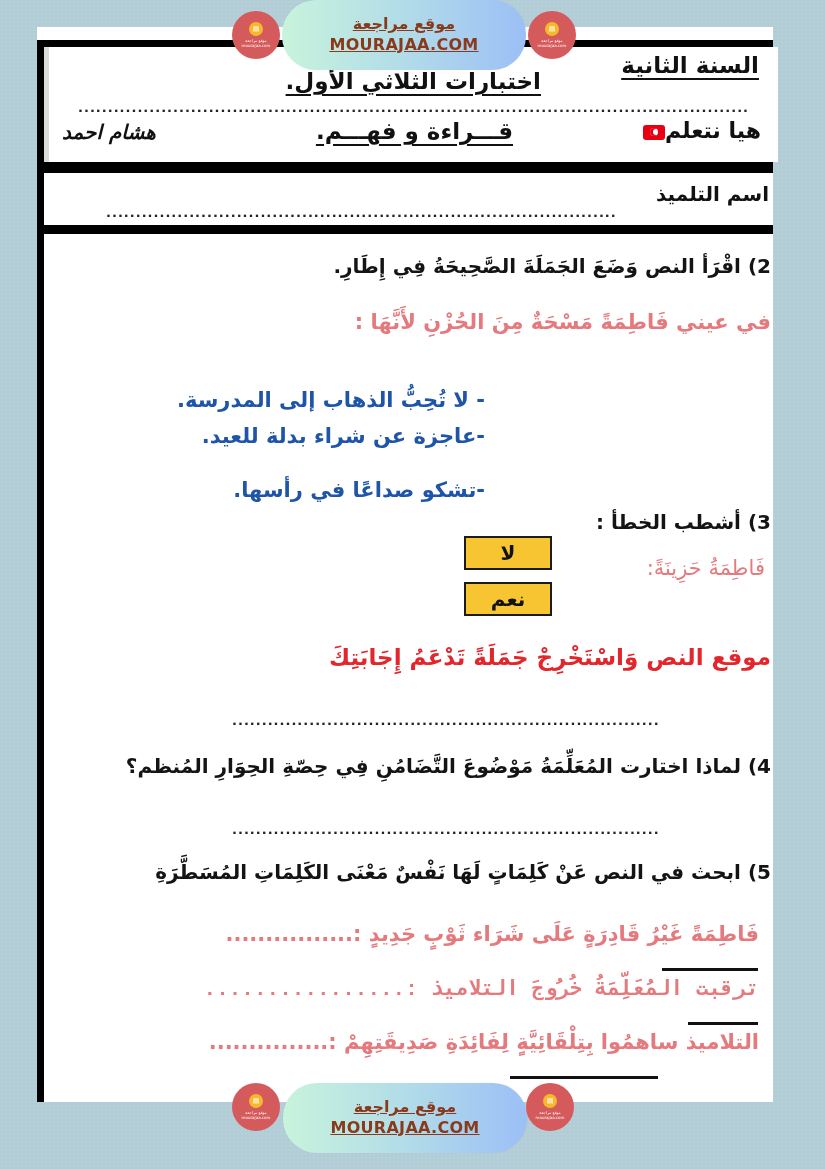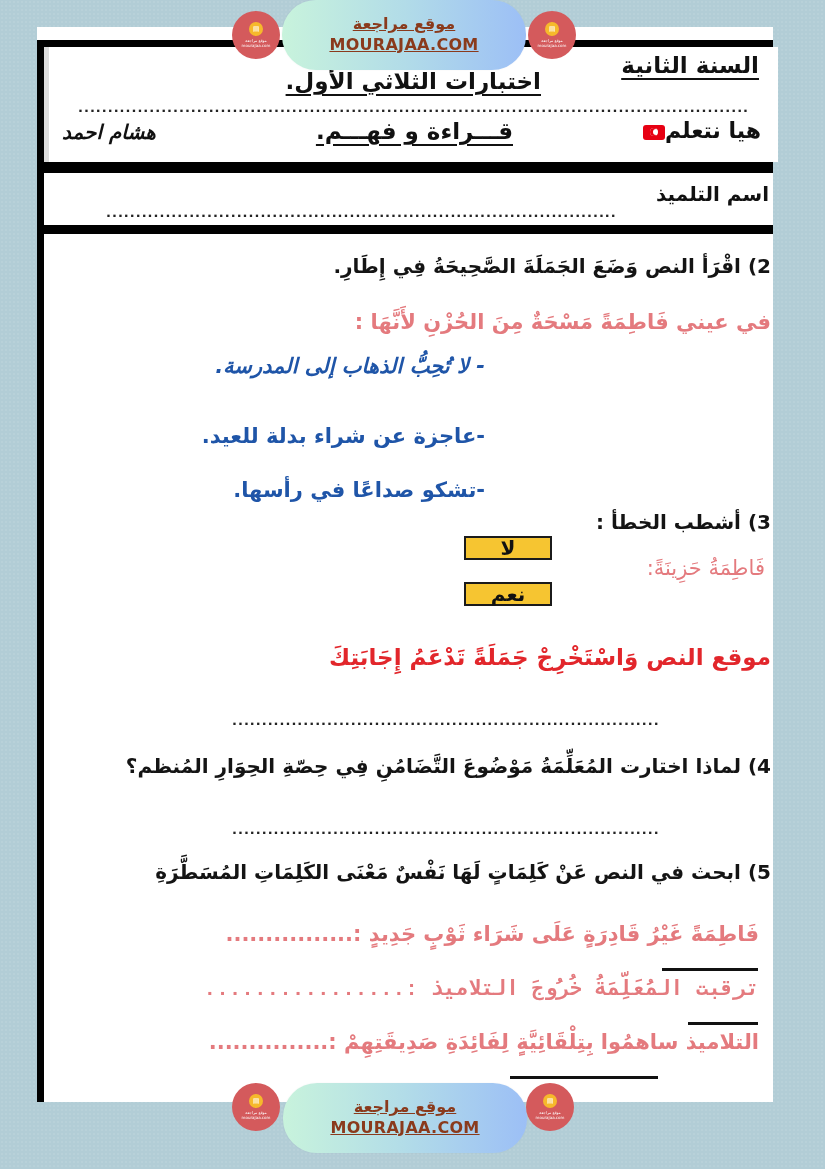--- a/index.html
+++ b/index.html
@@ -36,21 +36,21 @@
       content: ""; position: absolute; left: 7px; top: 3px; width: 8px; height: 8px; border-radius: 50%;
       background: #fff; box-shadow: inset 2px 0 0 1px #e70013;
     }
 
     .q-title { font-weight: bold; font-size: 20px; color: #141414; }
     .pink { color: #e47a7e; font-weight: bold; font-size: 21px; }
     .blue { color: #1f55a8; font-weight: bold; font-size: 21px; }
     .red { color: #e2262b; font-weight: bold; font-size: 23px; }
 
     .answer-box {
-      position: absolute; width: 88px; height: 24px; background: #f6c531; border: 2px solid #1b1b1b;
+      position: absolute; width: 88px; height: 34px; background: #f6c531; border: 2px solid #1b1b1b;
       display: flex; align-items: center; justify-content: center; font-weight: bold; font-size: 20px; color: #111;
       box-sizing: border-box;
     }
     .underline-bar { position: absolute; height: 3px; background: #111; }
 
     .pill {
       position: absolute; width: 244px; height: 70px; border-radius: 34px;
       background: linear-gradient(90deg, #c8f3dc 0%, #b2dce8 50%, #9cbff6 100%);
       display: flex; flex-direction: column; align-items: center; justify-content: center;
       box-shadow: 0 0 2px rgba(0,0,0,0.05);
@@ -86,21 +86,21 @@
   <span>هيا نتعلم</span><span class="flag"></span>
 </div>
 <div class="abs rtl hdr-title" style="right:312px;top:118px;">قـــراءة و فهـــم.</div>
 <div class="abs rtl" style="left:62px;top:120px;font-weight:bold;font-style:italic;font-size:20px;color:#111;">هشام احمد</div>
 
 <div class="abs rtl" style="right:56px;top:182px;font-weight:bold;font-size:20px;color:#111;">اسم التلميذ</div>
 <div class="abs dots" style="left:106px;top:206px;width:512px;">...........................................................................................</div>
 
 <div class="abs rtl q-title" style="right:54px;top:254px;">2) اقْرَأ النص وَضَعَ الجَمَلَةَ الصَّحِيحَةُ فِي إِطَارِ.</div>
 <div class="abs rtl pink" style="right:54px;top:310px;">في عيني فَاطِمَةً مَسْحَةٌ مِنَ الحُزْنِ لأَنَّهَا :</div>
-<div class="abs rtl blue" style="right:340px;top:354px;font-style:italic;">- لا تُحِبُّ الذهاب إلى المدرسة.</div>
+<div class="abs rtl blue" style="right:340px;top:388px;">- لا تُحِبُّ الذهاب إلى المدرسة.</div>
 <div class="abs rtl blue" style="right:340px;top:424px;">-عاجزة عن شراء بدلة للعيد.</div>
 <div class="abs rtl blue" style="right:340px;top:478px;">-تشكو صداعًا في رأسها.</div>
 
 <div class="abs rtl q-title" style="right:54px;top:510px;">3) أشطب الخطأ :</div>
 <div class="abs rtl pink" style="right:60px;top:556px;font-weight:normal;">فَاطِمَةُ حَزِينَةً:</div>
 <div class="answer-box" style="left:464px;top:536px;">لا</div>
 <div class="answer-box" style="left:464px;top:582px;">نعم</div>
 <div class="abs rtl red" style="right:54px;top:644px;">موقع النص وَاسْتَخْرِجْ جَمَلَةً تَدْعَمُ إِجَابَتِكَ</div>
 <div class="abs dots" style="left:232px;top:714px;width:516px;">........................................................................</div>
 

